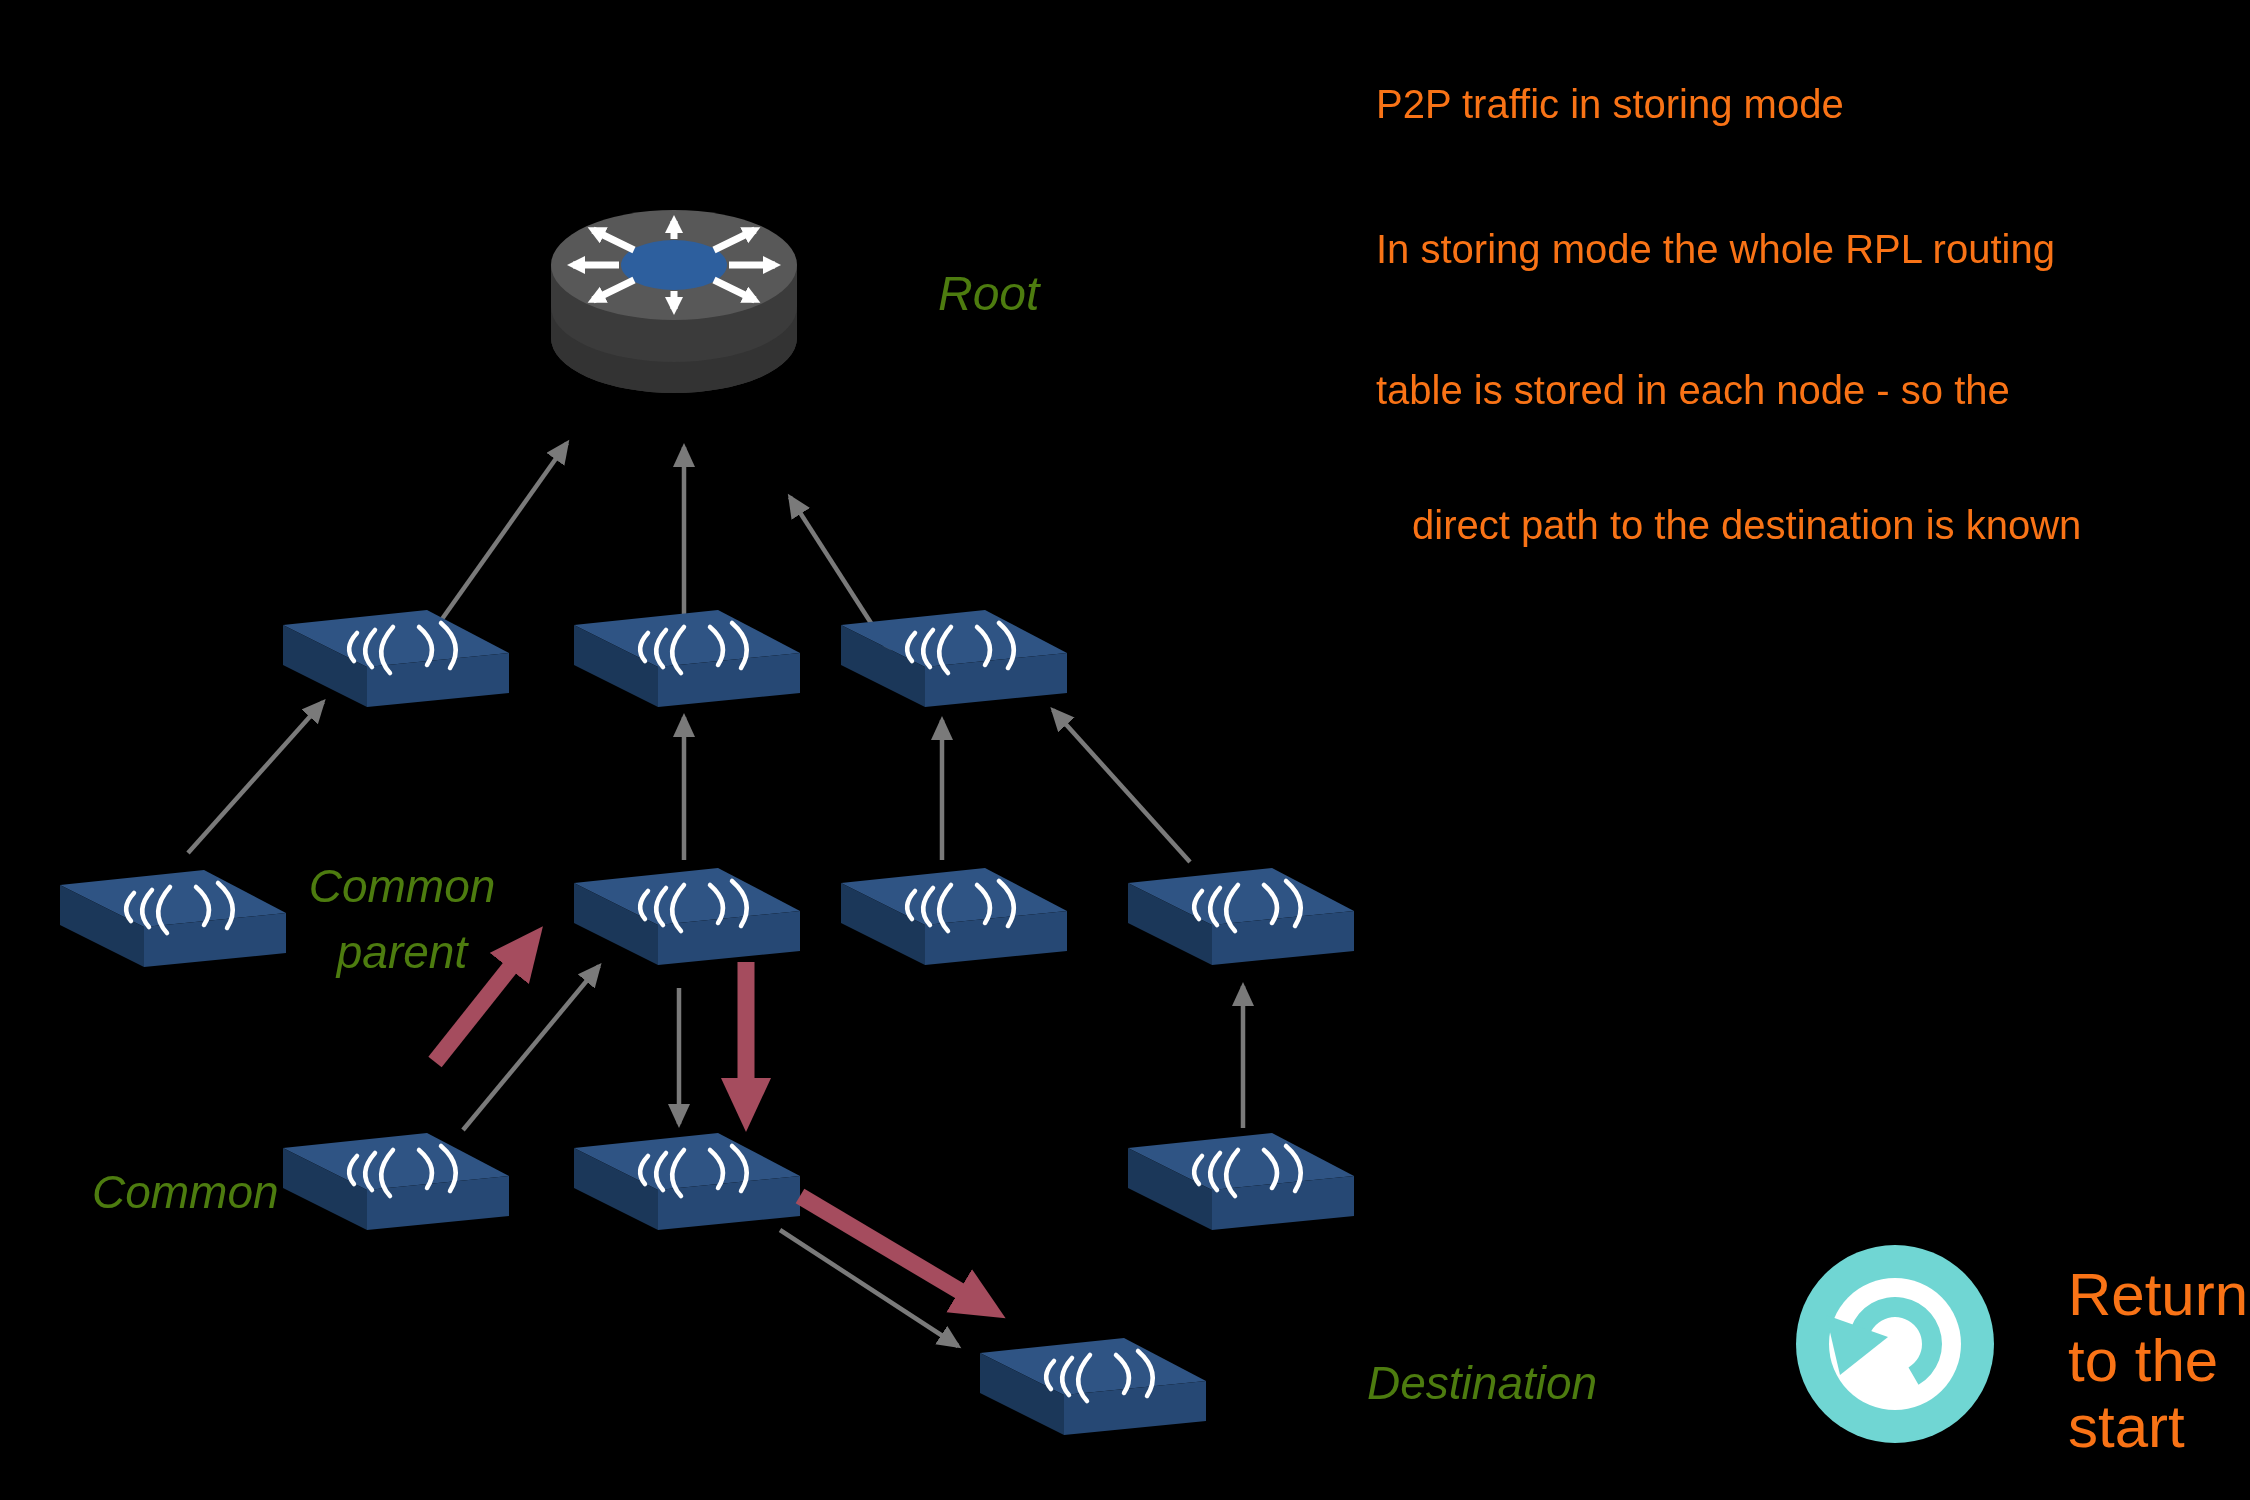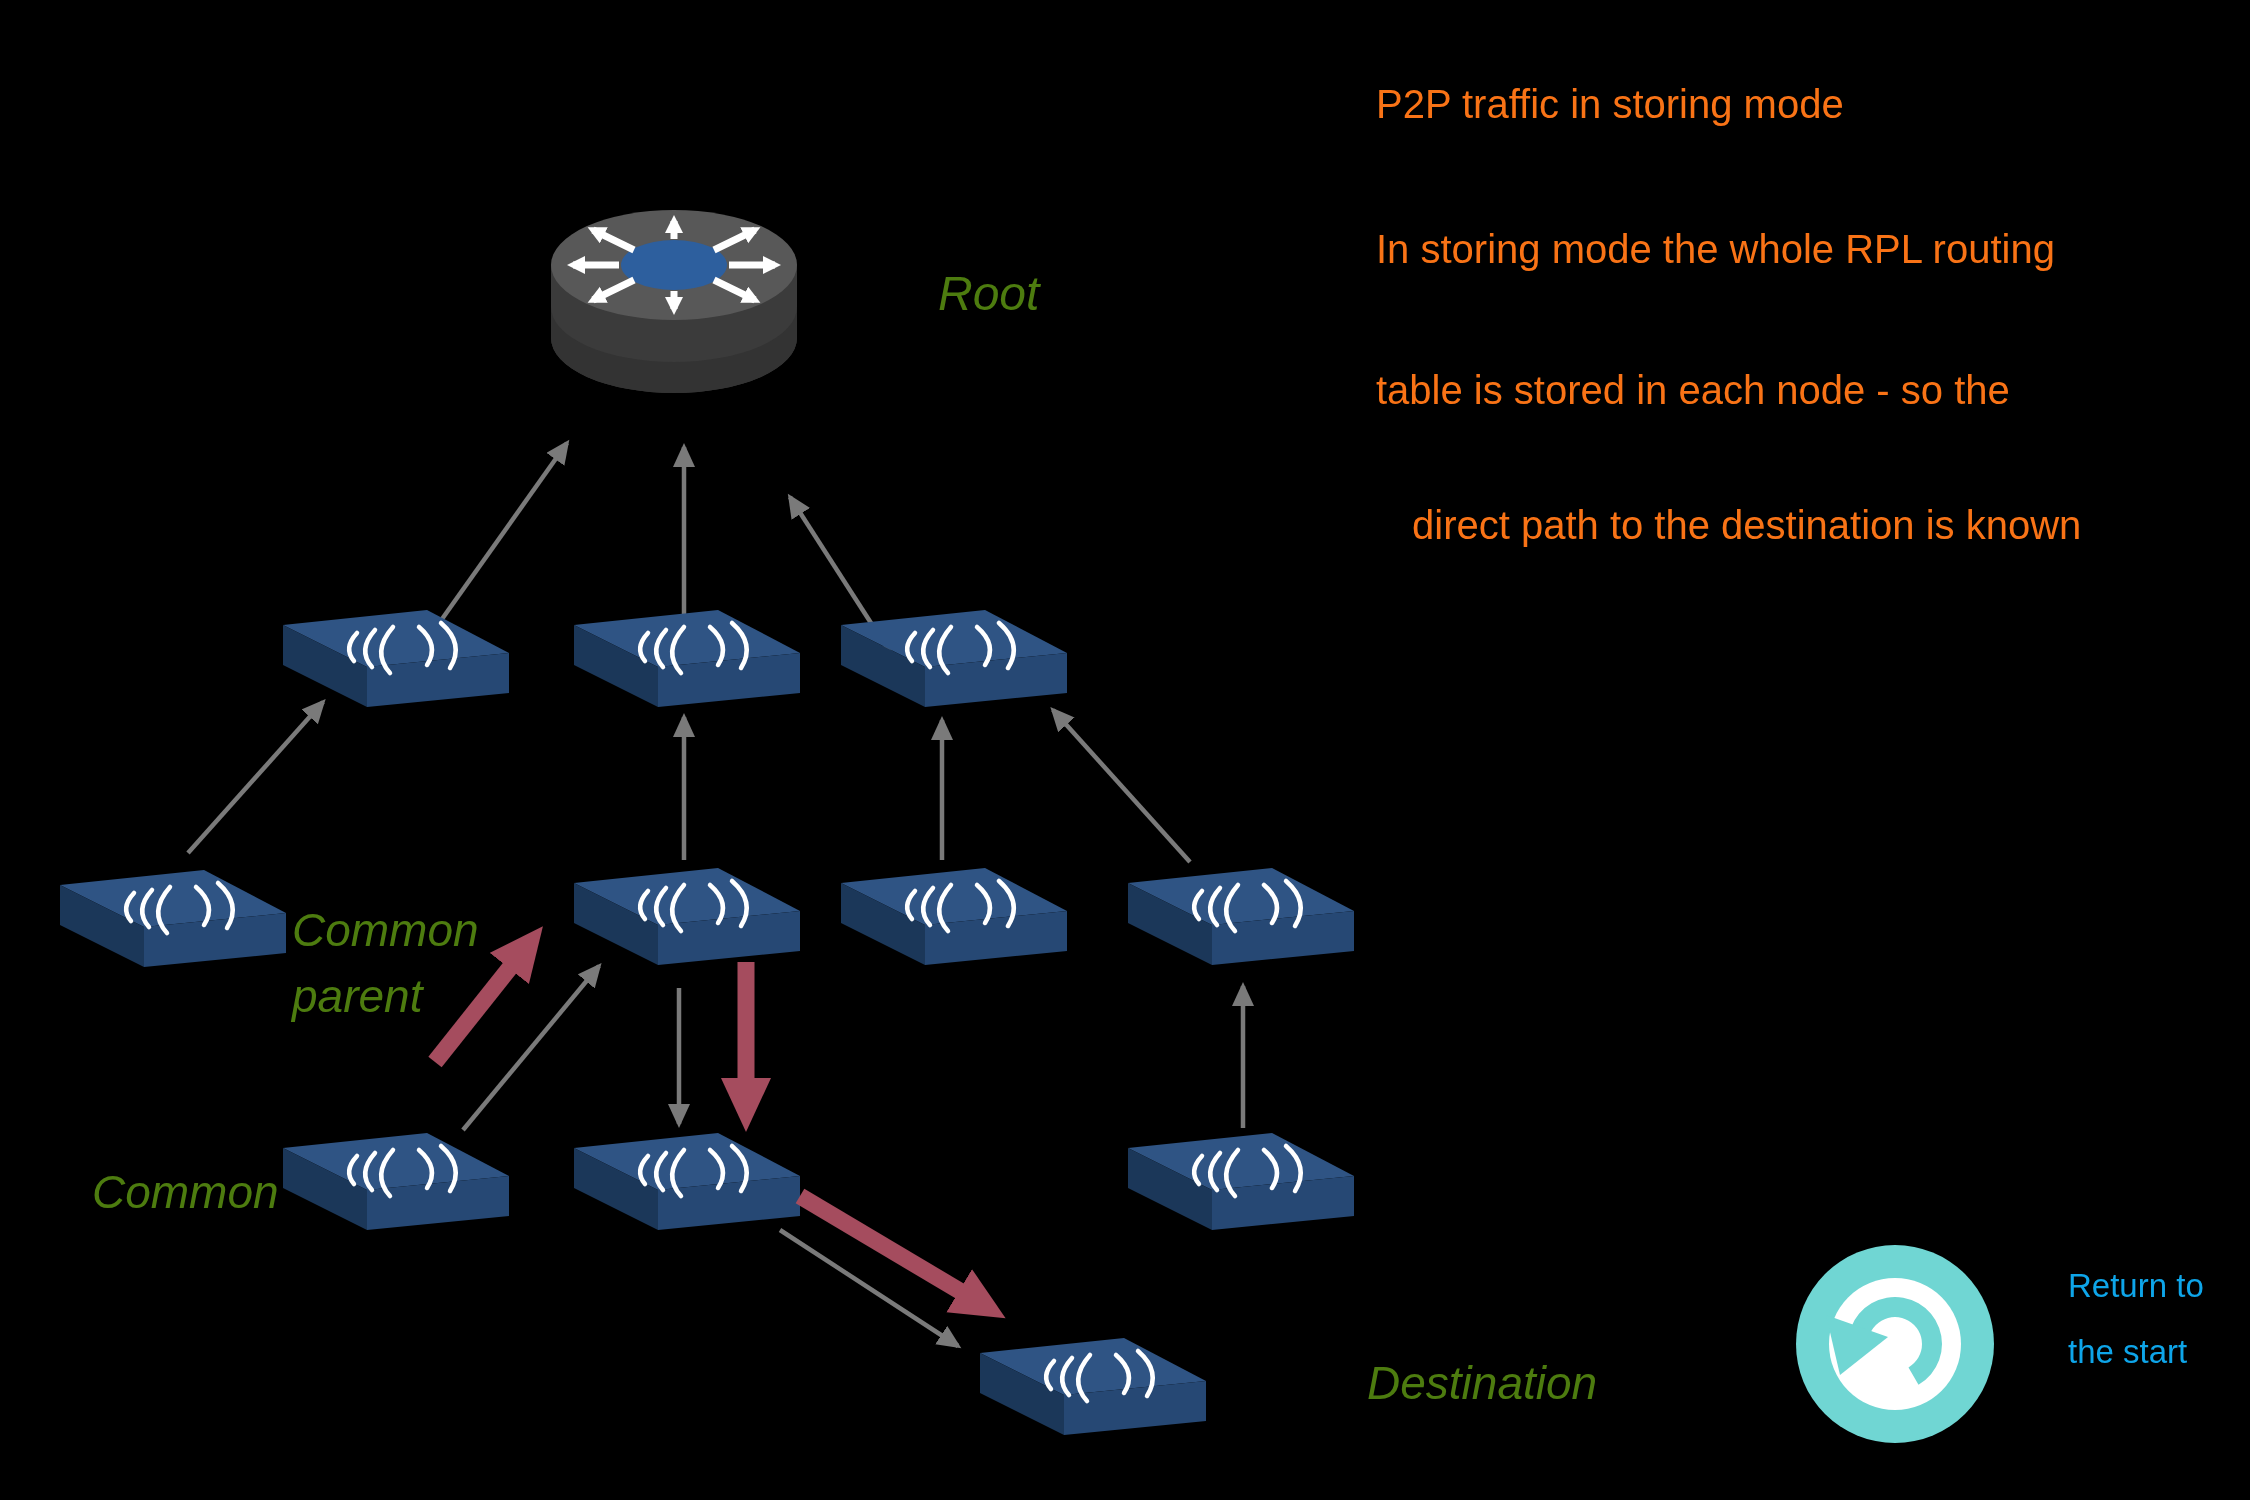--- a/index.html
+++ b/index.html
@@ -3,22 +3,22 @@
 <meta charset="utf-8">
 <style>
   html,body{margin:0;padding:0;background:#000;}
   #stage{position:relative;width:2250px;height:1500px;background:#000;overflow:hidden;
          font-family:"Liberation Sans", sans-serif;}
   #diagram{position:absolute;left:0;top:0;}
   .txt{position:absolute;white-space:pre;line-height:1.05;}
   .desc{color:#f97316;font-size:40px;}
   .maroon{color:#4d7c0f;font-size:46px;font-style:italic;}
   .root-lbl{font-size:48px;}
-  .wrapped{white-space:normal;text-align:left;line-height:66px;margin-top:44px;}
-  .return-lbl{color:#0ea5e9;font-size:33px;line-height:66px;white-space:normal;}
+  .wrapped{white-space:normal;text-align:center;line-height:66px;}
+  .return-lbl{color:#f97316;font-size:60px;line-height:66px;white-space:normal;margin-top:9px;}
 </style>
 </head>
 <body>
 
 <div id="stage">
 
   <svg id="diagram" width="2250" height="1500" viewBox="0 0 2250 1500">
     <defs>
 
       <g id="node-sym">

